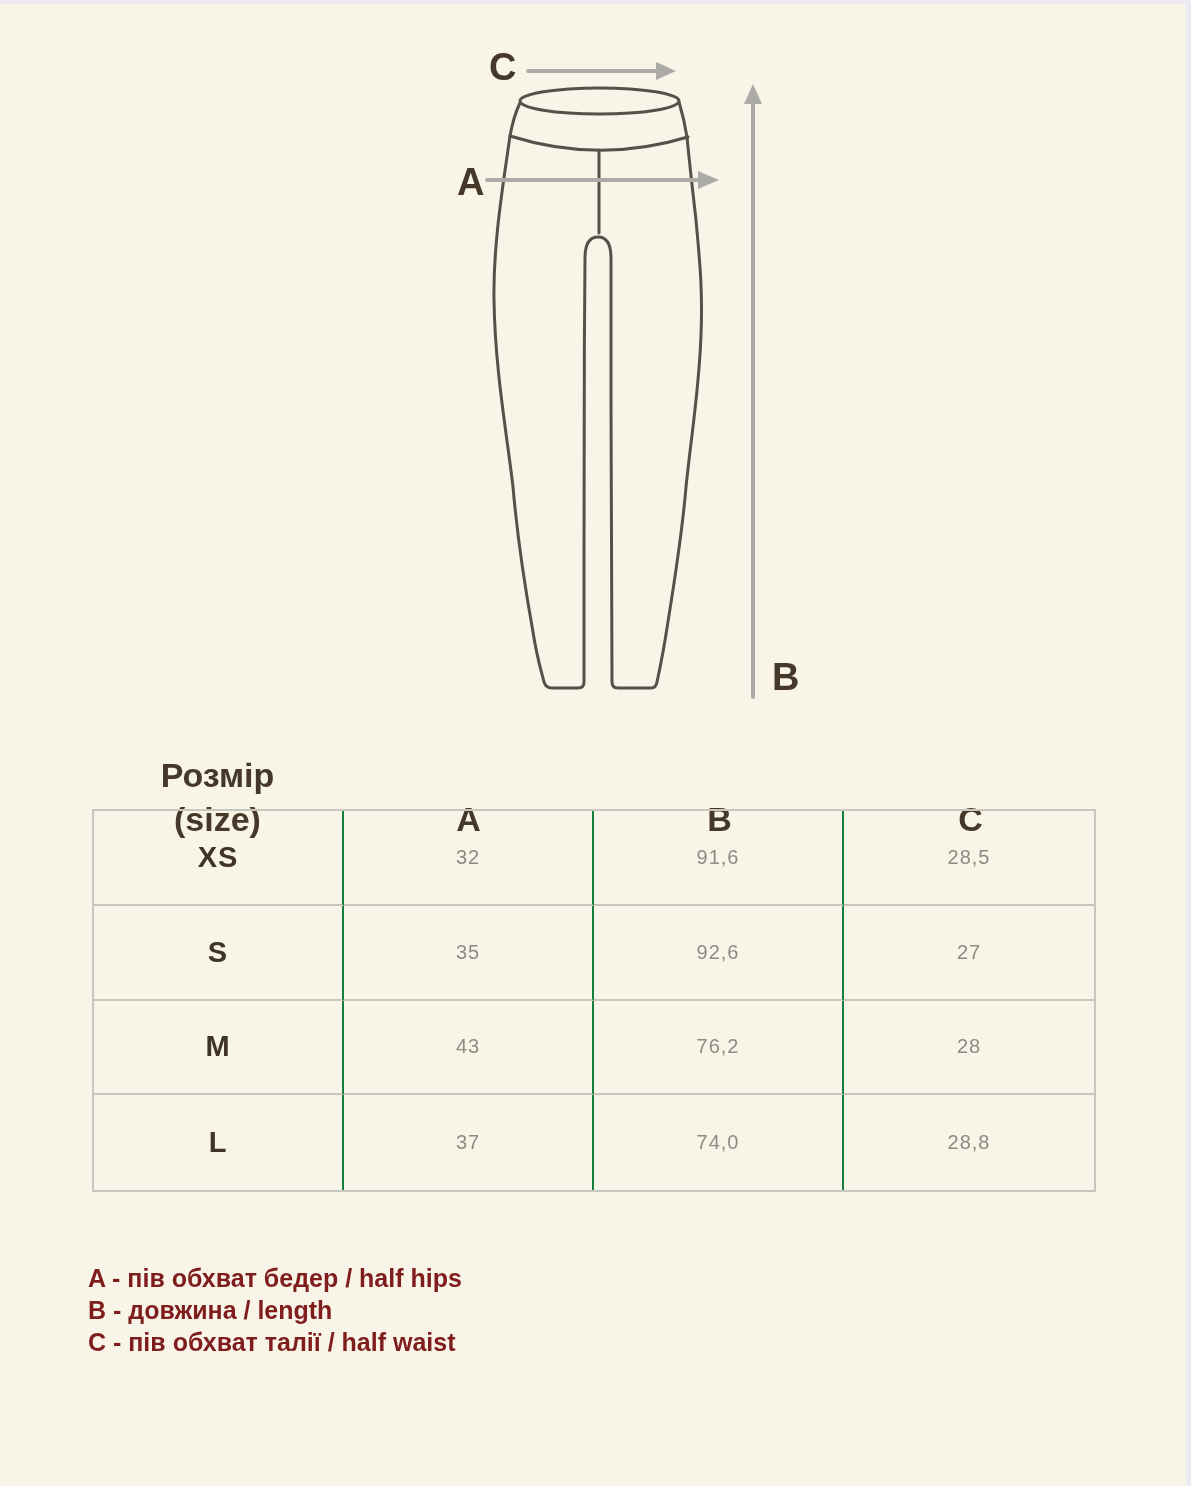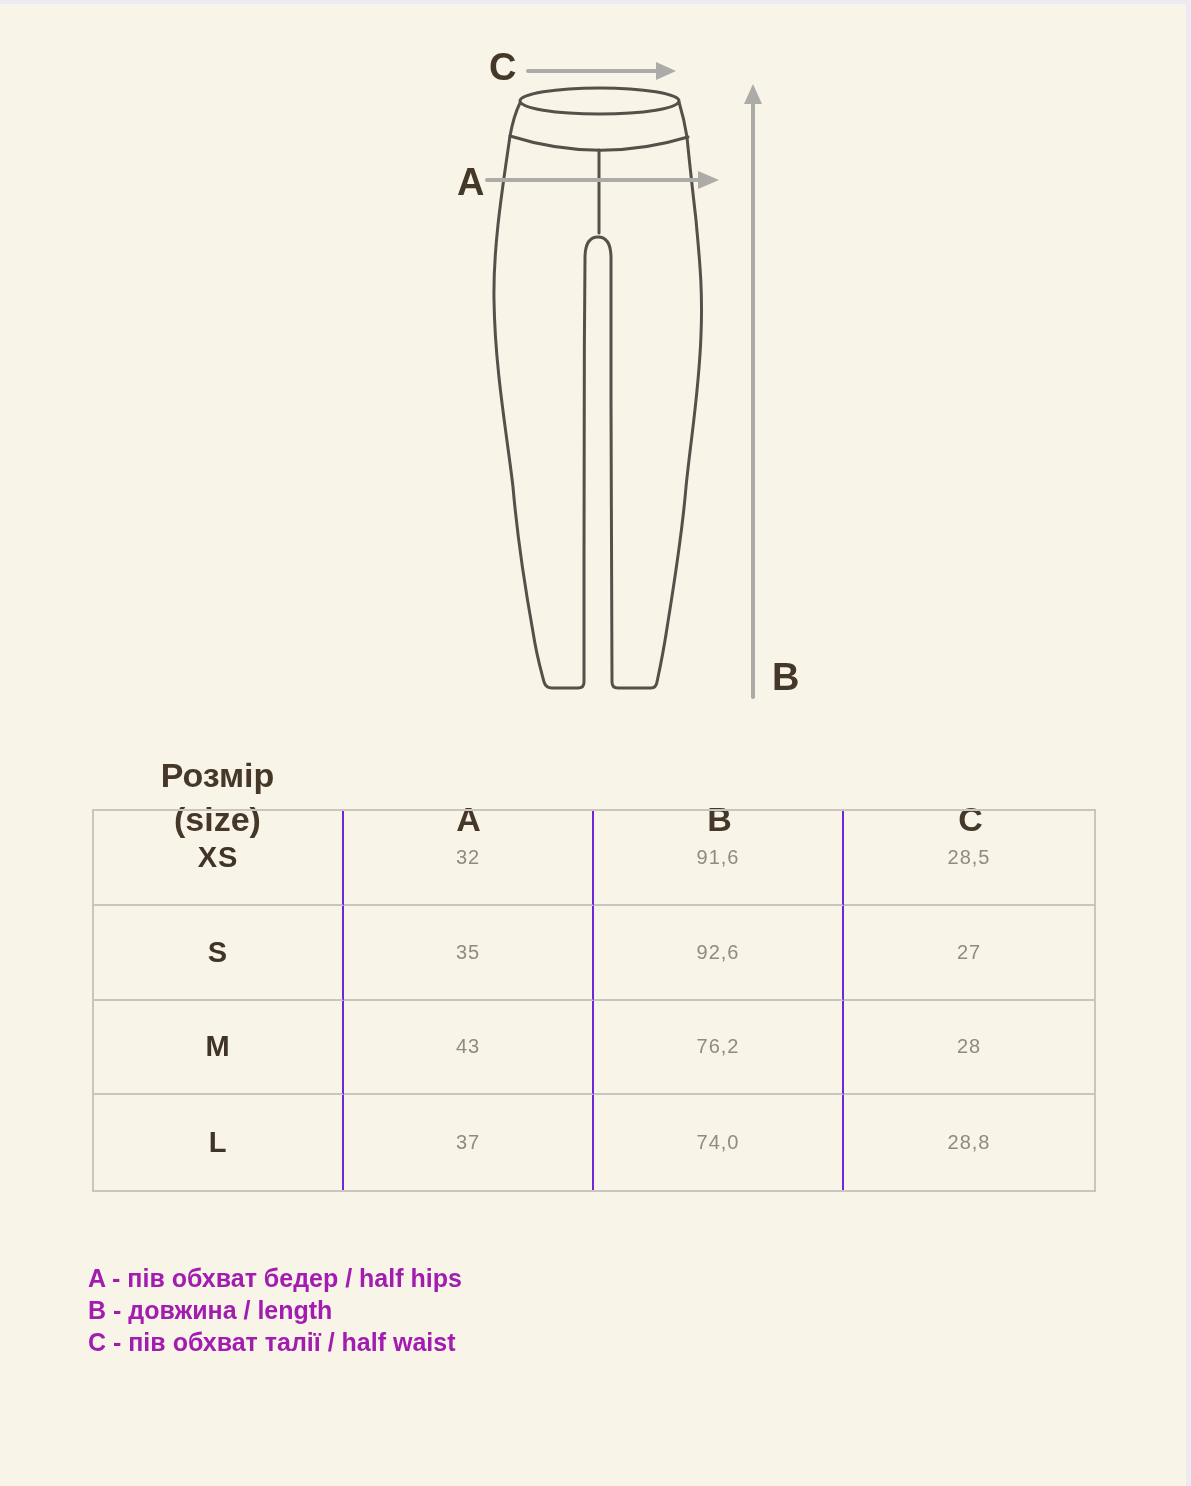--- a/index.html
+++ b/index.html
@@ -52,21 +52,21 @@
     position:absolute;
     left:92px;top:809px;
     width:1004px;height:383px;
     border:2px solid #c9c6bf;
     box-sizing:border-box;
     display:grid;
     grid-template-columns:repeat(4,1fr);
     grid-template-rows:repeat(4,1fr);
   }
   .cell{
-    border-right:2px solid #6d28d9;
+    border-right:2px solid #15803d;
     border-bottom:2px solid #c9c6bf;
     display:flex;
     align-items:center;
     justify-content:center;
     box-sizing:border-box;
   }
   .cell.last-col{border-right:none;}
   .cell.last-row{border-bottom:none;}
   .size-label{
     font-size:29px;
@@ -82,21 +82,21 @@
   }
 
   
   #legend{
     position:absolute;
     left:88px;top:1262px;
   }
   .legend-line{
     font-size:25px;
     font-weight:bold;
-    color:#a21caf;
+    color:#7f1d1d;
     line-height:32px;
     white-space:nowrap;
   }
 </style>
 </head>
 <body>
 
 <div id="canvas">
 
   <div class="edge-top"></div>

